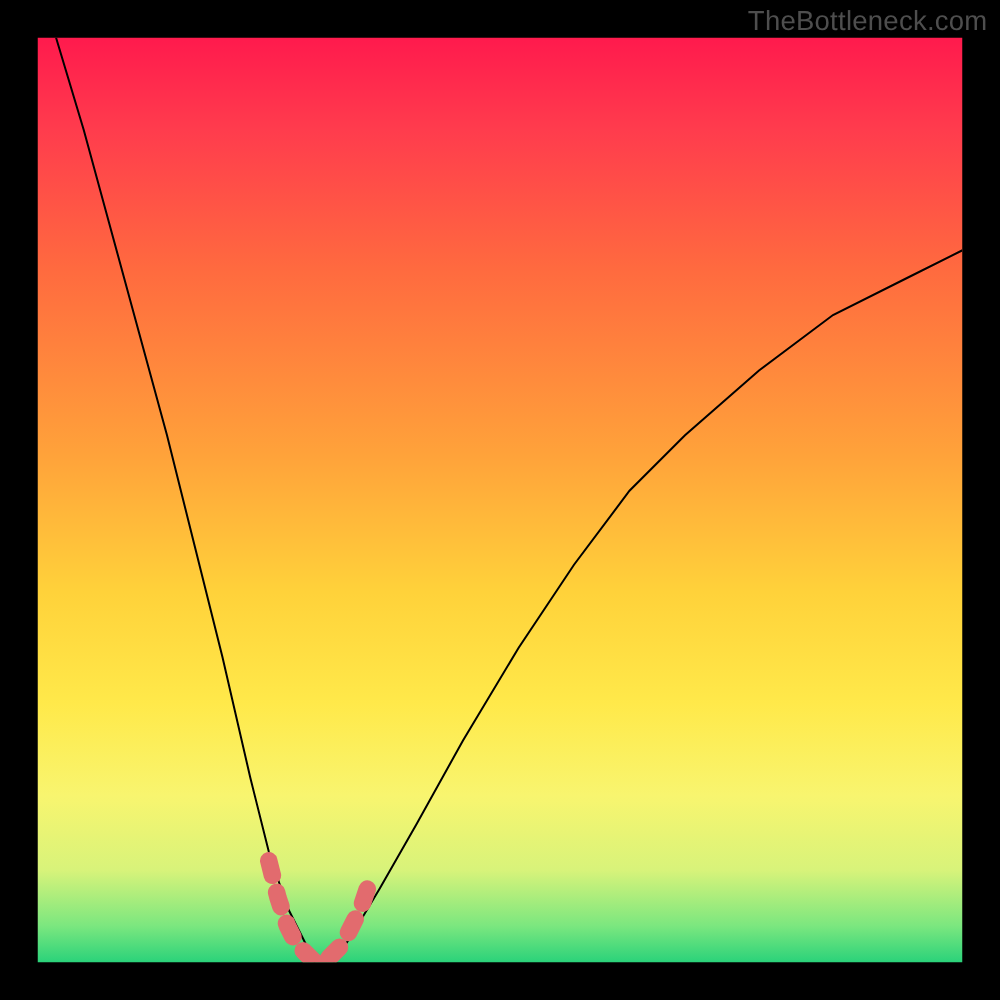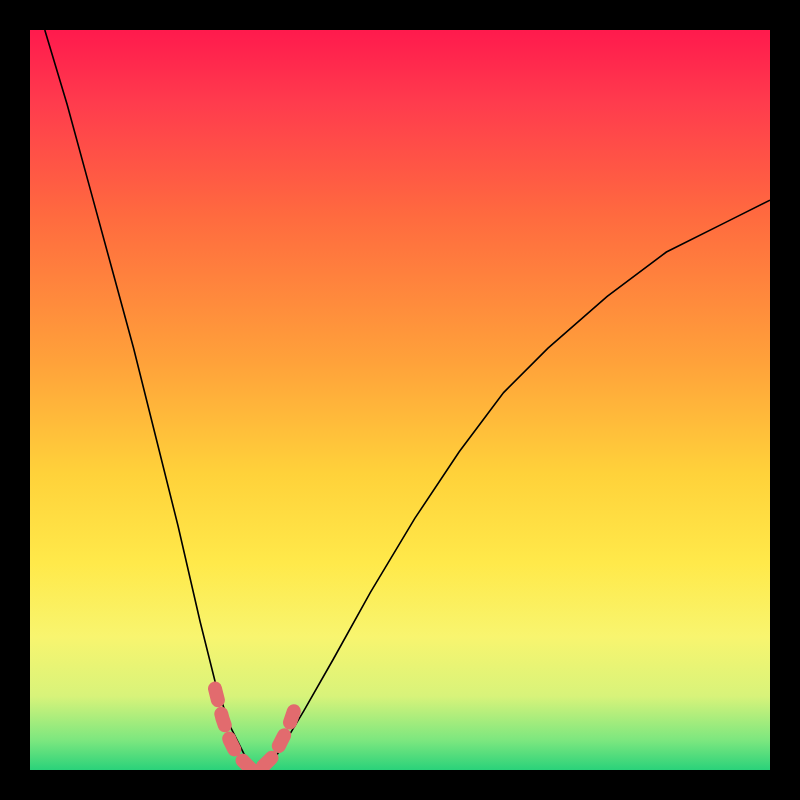--- a/index.html
+++ b/index.html
@@ -68,20 +68,21 @@
     stroke-width: 14;
     stroke-linecap: round;
     stroke-linejoin: round;
     stroke-dasharray: 12 14;
   }
 </style>
 </head>
 <body>
 
 <div class="frame">
+  <div class="watermark">TheBottleneck.com</div>
 
   <div class="plot-area">
     <div class="gradient"></div>
 
     <svg class="curves" viewBox="0 0 740 740" preserveAspectRatio="none">
       <path id="left-curve" class="curve" d="M14.8 0.0 L37.0 74.0 L59.2 155.4 L81.4 236.8 L103.6 318.2 L125.8 407.0 L148.0 495.8 L170.2 592.0 L185.0 651.2 L199.8 695.6 L214.6 725.2 L222.0 740.0 "></path>
       <path id="right-curve" class="curve" d="M236.8 740.0 L251.6 717.8 L273.8 680.8 L303.4 629.0 L340.4 562.4 L384.8 488.4 L429.2 421.8 L473.6 362.6 L518.0 318.2 L577.2 266.4 L636.4 222.0 L695.6 192.4 L740.0 170.2 "></path>
       <path id="valley" class="pink-dash" d="M185.0 658.6 L192.4 688.2 L199.8 710.4 L207.2 725.2 L214.6 732.6 L222.0 740.0 L229.4 740.0 L236.8 732.6 L244.2 725.2 L251.6 710.4 L259.0 695.6 L266.4 673.4 "></path>
     </svg>
   </div>

